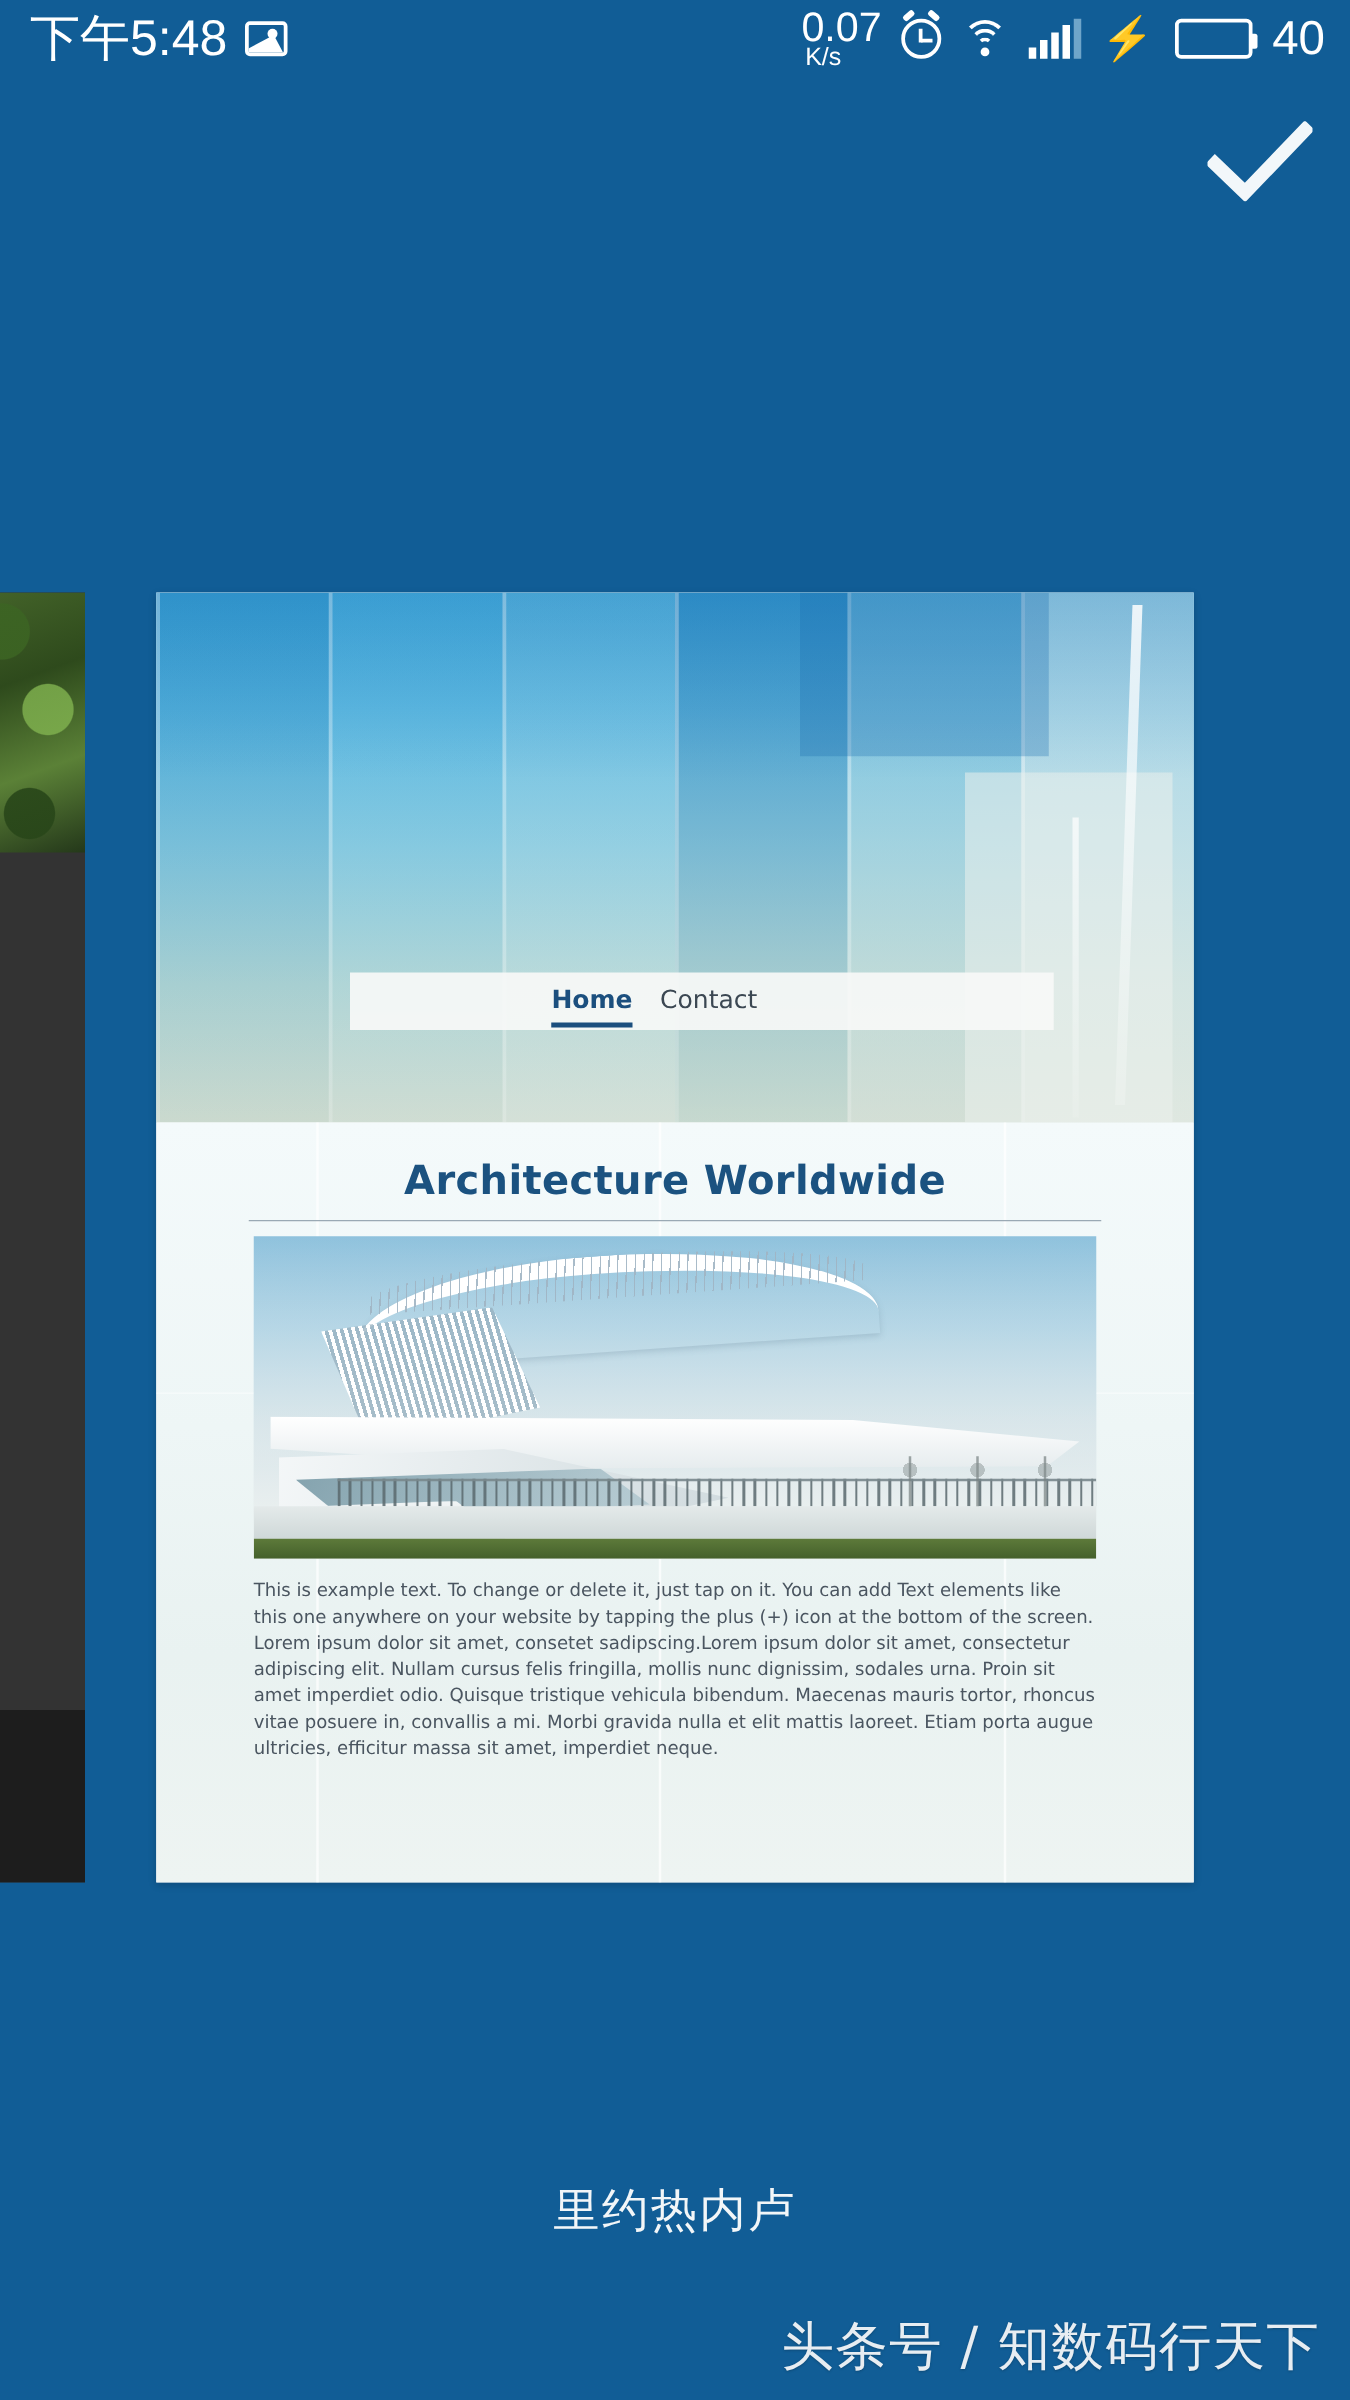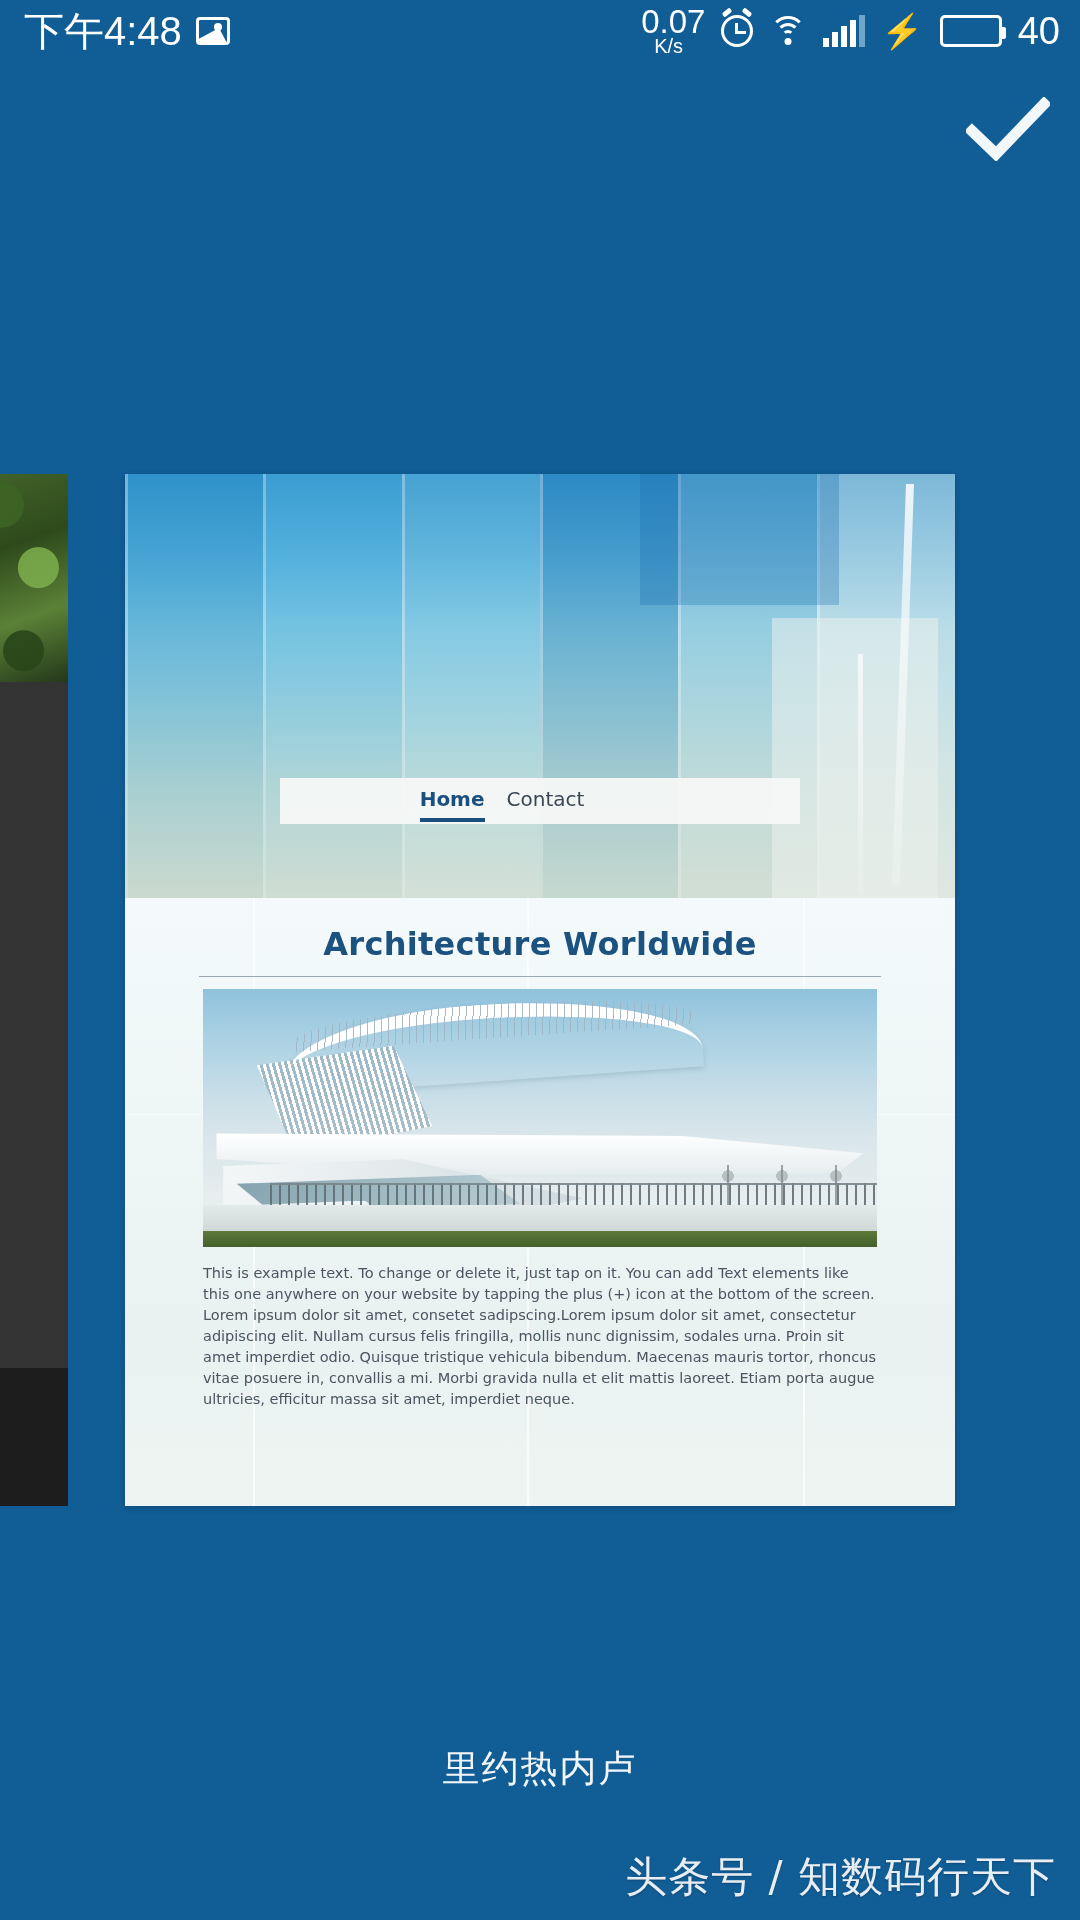--- a/index.html
+++ b/index.html
@@ -13,21 +13,21 @@
 
   
   .statusbar{
     position:absolute; left:0; top:0; width:1080px; height:62px;
     display:flex; align-items:center; color:#ffffff;
   }
   .sb-left{ display:flex; align-items:center; padding-left:24px; gap:14px; }
   .sb-clock{ font-size:40px; letter-spacing:0px; line-height:40px; font-weight:400;}
   .sb-right{ margin-left:auto; display:flex; align-items:center; gap:16px; padding-right:20px;}
   .net-rate{ font-size:33px; display:flex; align-items:flex-start; line-height:33px;flex-direction:column;}
-  .net-rate .unit{ font-size:20px; margin-left:13px; line-height:20px; position:relative; top:-2px;}
+  .net-rate .unit{ font-size:20px; margin-left:3px; line-height:20px; position:relative; top:-2px;}
   .batt-num{ font-size:38px; line-height:38px; }
 
   .pic-icon{ width:34px; height:28px; border:3px solid #fff; border-radius:4px; position:relative; overflow:hidden;}
   .pic-icon::before{ content:""; position:absolute; right:5px; top:3px; width:8px;height:8px;border-radius:50%;background:#fff;}
   .pic-icon::after{ content:""; position:absolute; left:-4px; bottom:-10px; width:30px;height:18px;background:#fff;
                     transform:rotate(-28deg); }
 
   .alarm{ width:32px;height:32px;border:3px solid #fff;border-radius:50%;position:relative;}
   .alarm::before{ content:""; position:absolute; left:11px; top:5px; width:3px;height:11px;background:#fff;}
   .alarm::after{ content:""; position:absolute; left:13px; top:13px; width:9px;height:3px;background:#fff;}
@@ -118,21 +118,21 @@
   .hero .streak{ position:absolute; right:48px; top:10px; width:8px; height:400px;
                  background:linear-gradient(180deg,rgba(255,255,255,.85),rgba(255,255,255,.2));
                  transform:skewX(-2deg); }
   .hero .streak2{ position:absolute; right:92px; top:180px; width:5px; height:240px;
                  background:linear-gradient(180deg,rgba(255,255,255,.7),rgba(255,255,255,.1)); }
   .hero .dim-top{ position:absolute; left:0; top:0; right:0; height:150px;
                   background:linear-gradient(180deg, rgba(20,110,175,.25), transparent); }
 
   
   .nav{
-    position:absolute; left:155px; bottom:74px; width:520px; height:46px;
+    position:absolute; left:155px; bottom:74px; width:563px; height:46px;
     background:rgba(247,249,247,.92);
     display:flex; align-items:center; justify-content:flex-start;
   }
   .nav-inner{ display:flex; gap:22px; margin:0 auto; transform:translateX(-38px); }
   .nav-item{
     font-size:20px; line-height:20px; padding-bottom:4px; cursor:pointer; position:relative;
     color:#3b4752; font-family:"DejaVu Sans", sans-serif;
   }
   .nav-item.active{ color:#1b4f7e; font-weight:700; }
   .nav-item.active::after{
@@ -230,21 +230,21 @@
     color:#e7edf2; font-size:42px; line-height:50px;
     font-family:"DejaVu Sans", sans-serif; letter-spacing:1px;
     text-shadow:0 1px 2px rgba(0,0,0,.22);
   }
 </style>
 </head>
 <body>
 
 <div class="statusbar">
   <div class="sb-left">
-    <span class="sb-clock">下午4:48</span>
+    <span class="sb-clock">下午5:48</span>
     <span class="pic-icon"></span>
   </div>
   <div class="sb-right">
     <span class="net-rate">
       <span>0.07</span>
       <span class="unit">
         <span>K</span>/<span>s</span>
       </span>
     </span>
     <span class="alarm">

